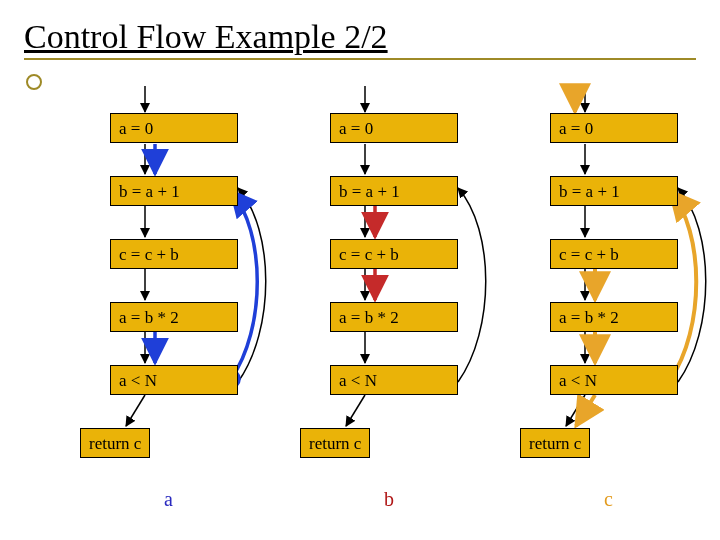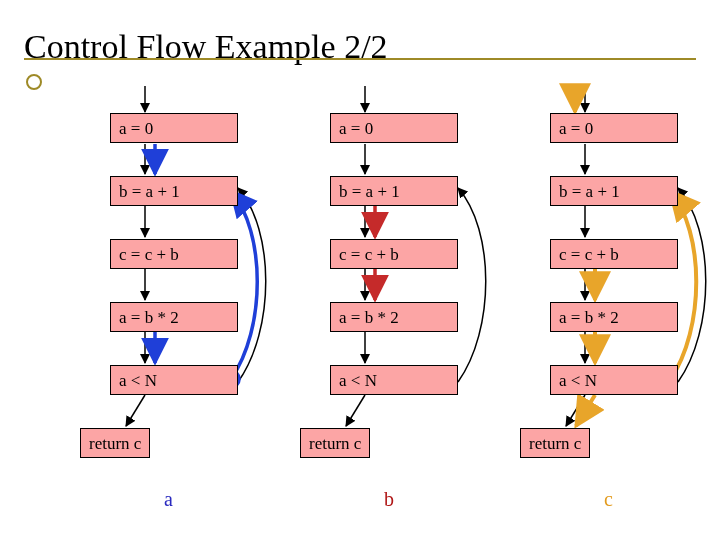--- a/index.html
+++ b/index.html
@@ -12,23 +12,24 @@
     overflow: hidden;
   }
   .slide {
     position: relative;
     width: 720px;
     height: 540px;
   }
   .title {
     position: absolute;
     left: 24px;
-    top: 28px;
+    top: 18px;
     font-size: 34px;
     color: #000000;
+    text-decoration: underline;
   }
   .title-underline {
     position: absolute;
     left: 24px;
     top: 58px;
     width: 672px;
     height: 0;
     border-bottom: 2.5px solid #9e8a27;
   }
   .bullet {
@@ -45,21 +46,21 @@
     position: absolute;
     left: 0;
     top: 0;
     width: 720px;
     height: 540px;
   }
   .box {
     position: absolute;
     height: 30px;
     border: 1px solid #000;
-    background: #fca5a5;
+    background: #eab308;
     font-size: 17px;
     line-height: 30px;
     padding-left: 8px;
     box-sizing: border-box;
   }
   .boxA { width: 128px; }
   .boxR { width: 70px; }
   .label {
     position: absolute;
     font-size: 20px;

